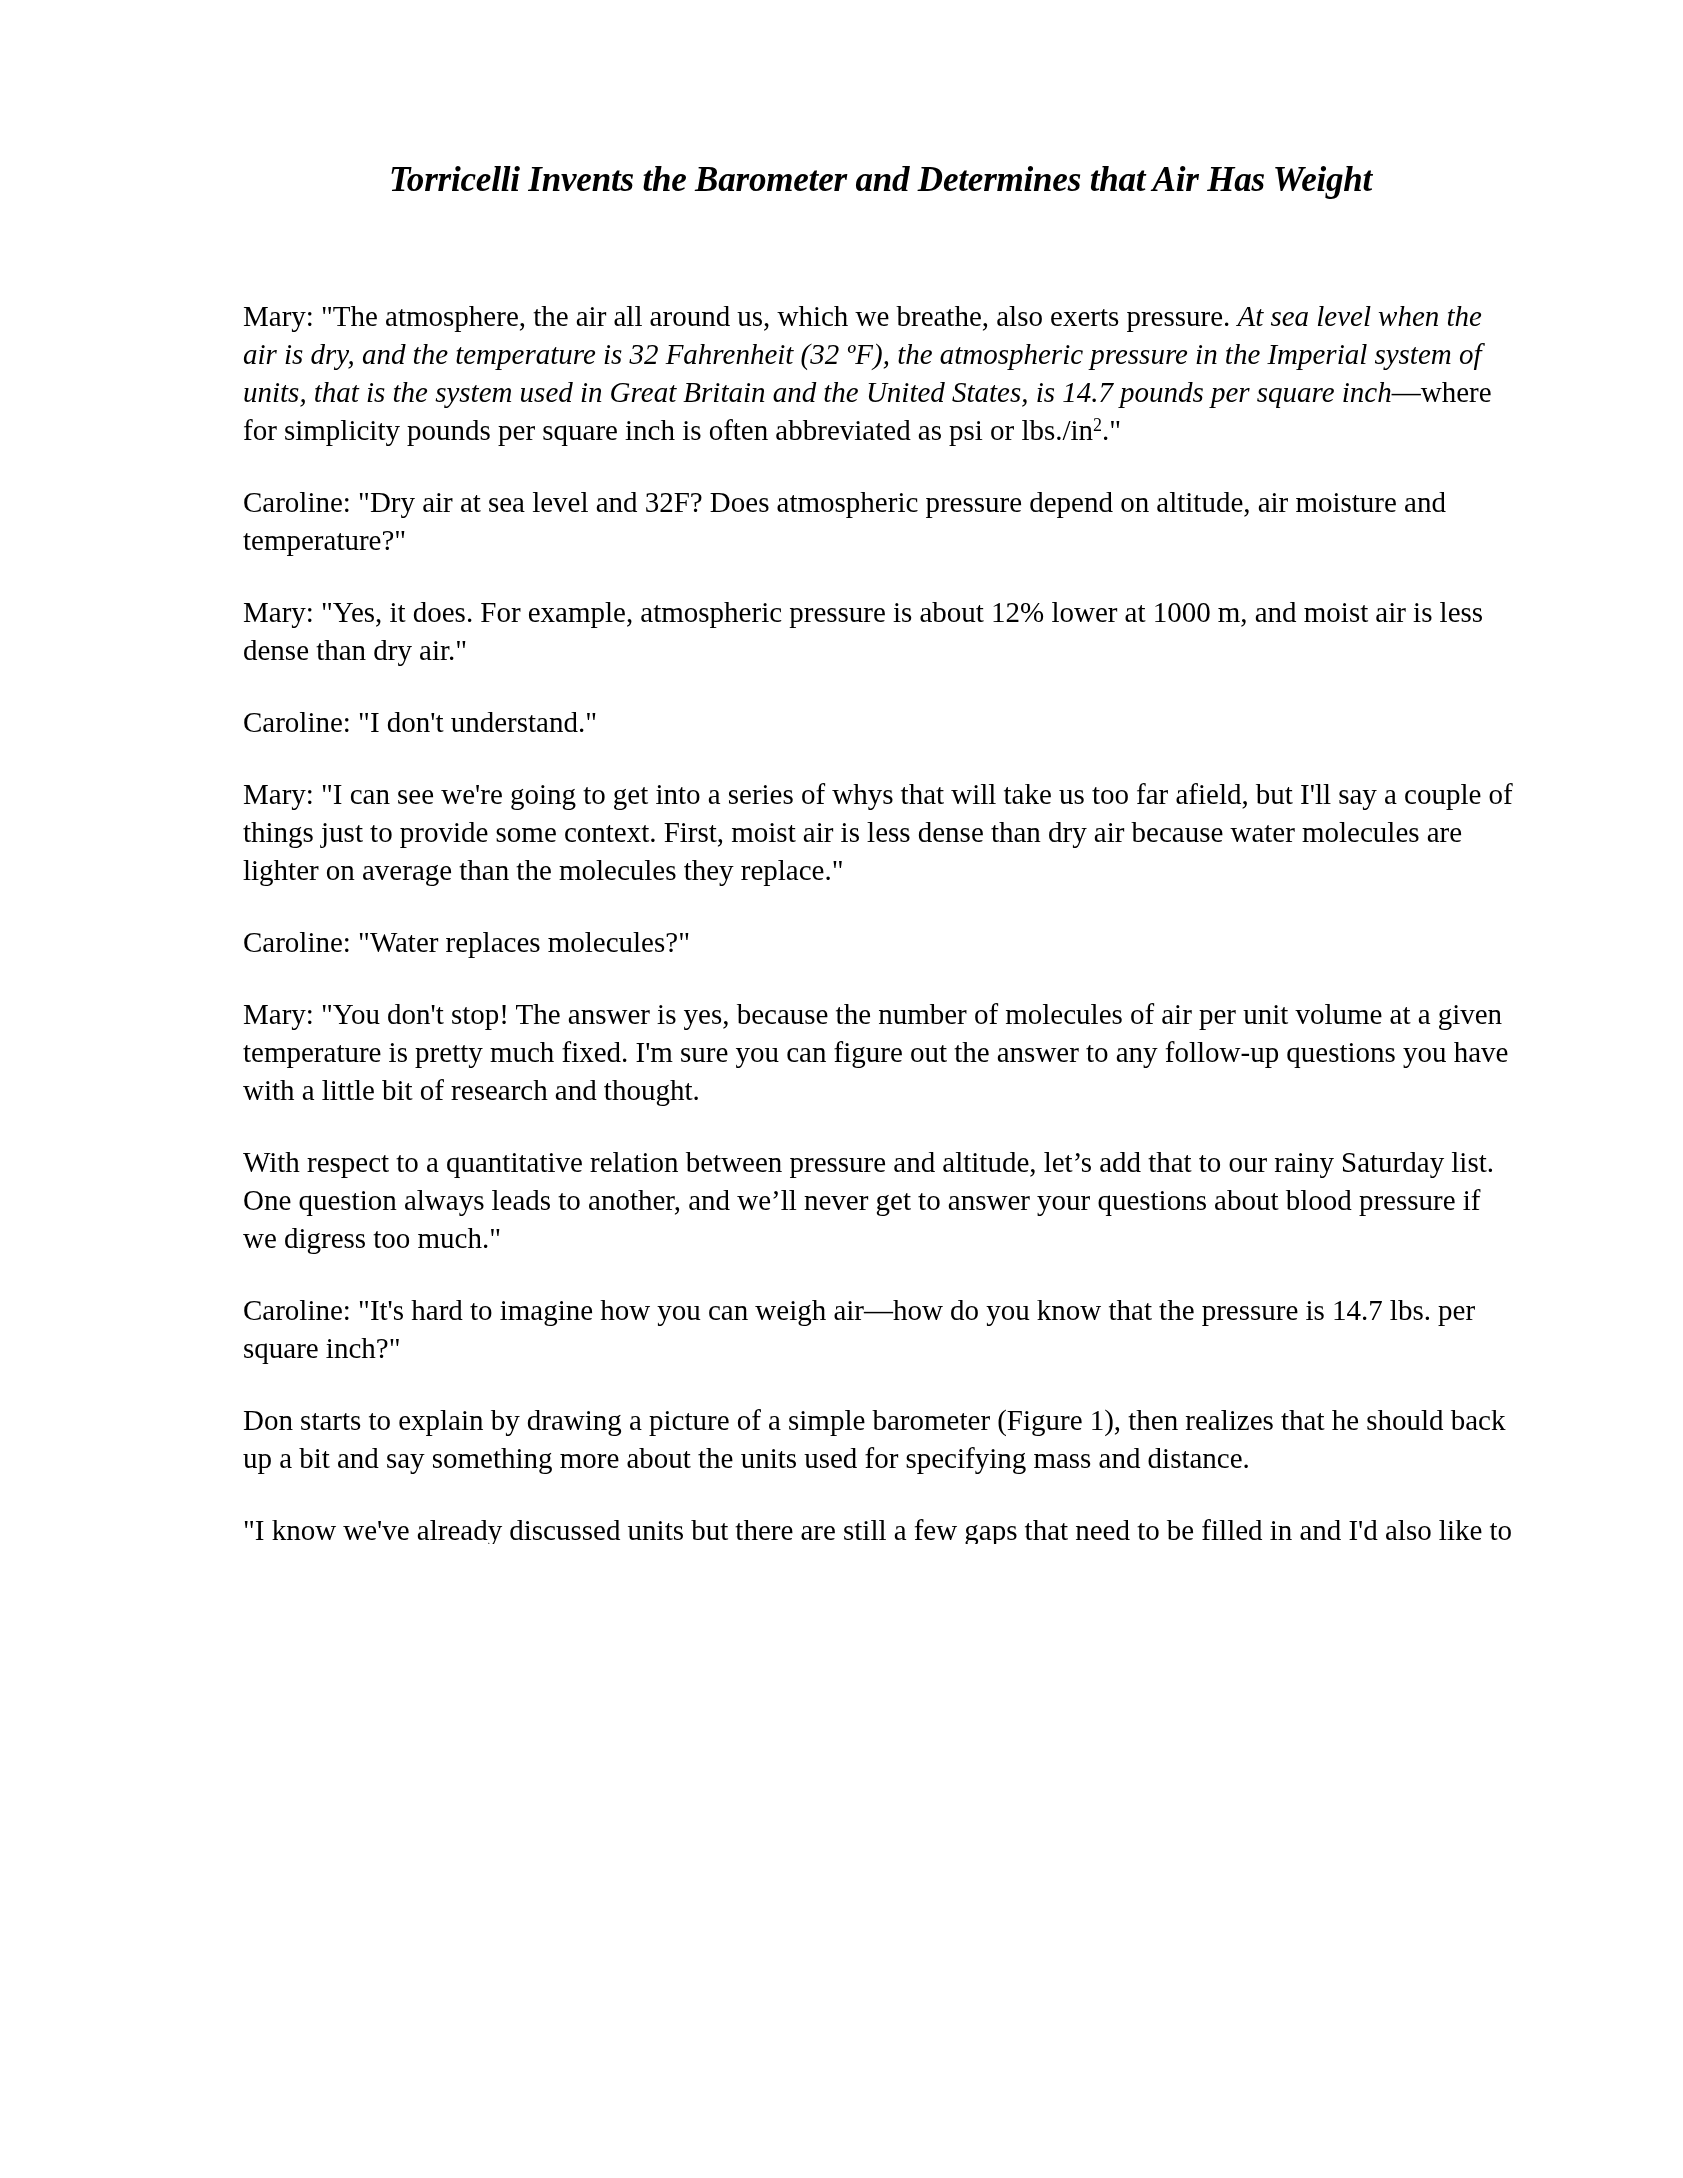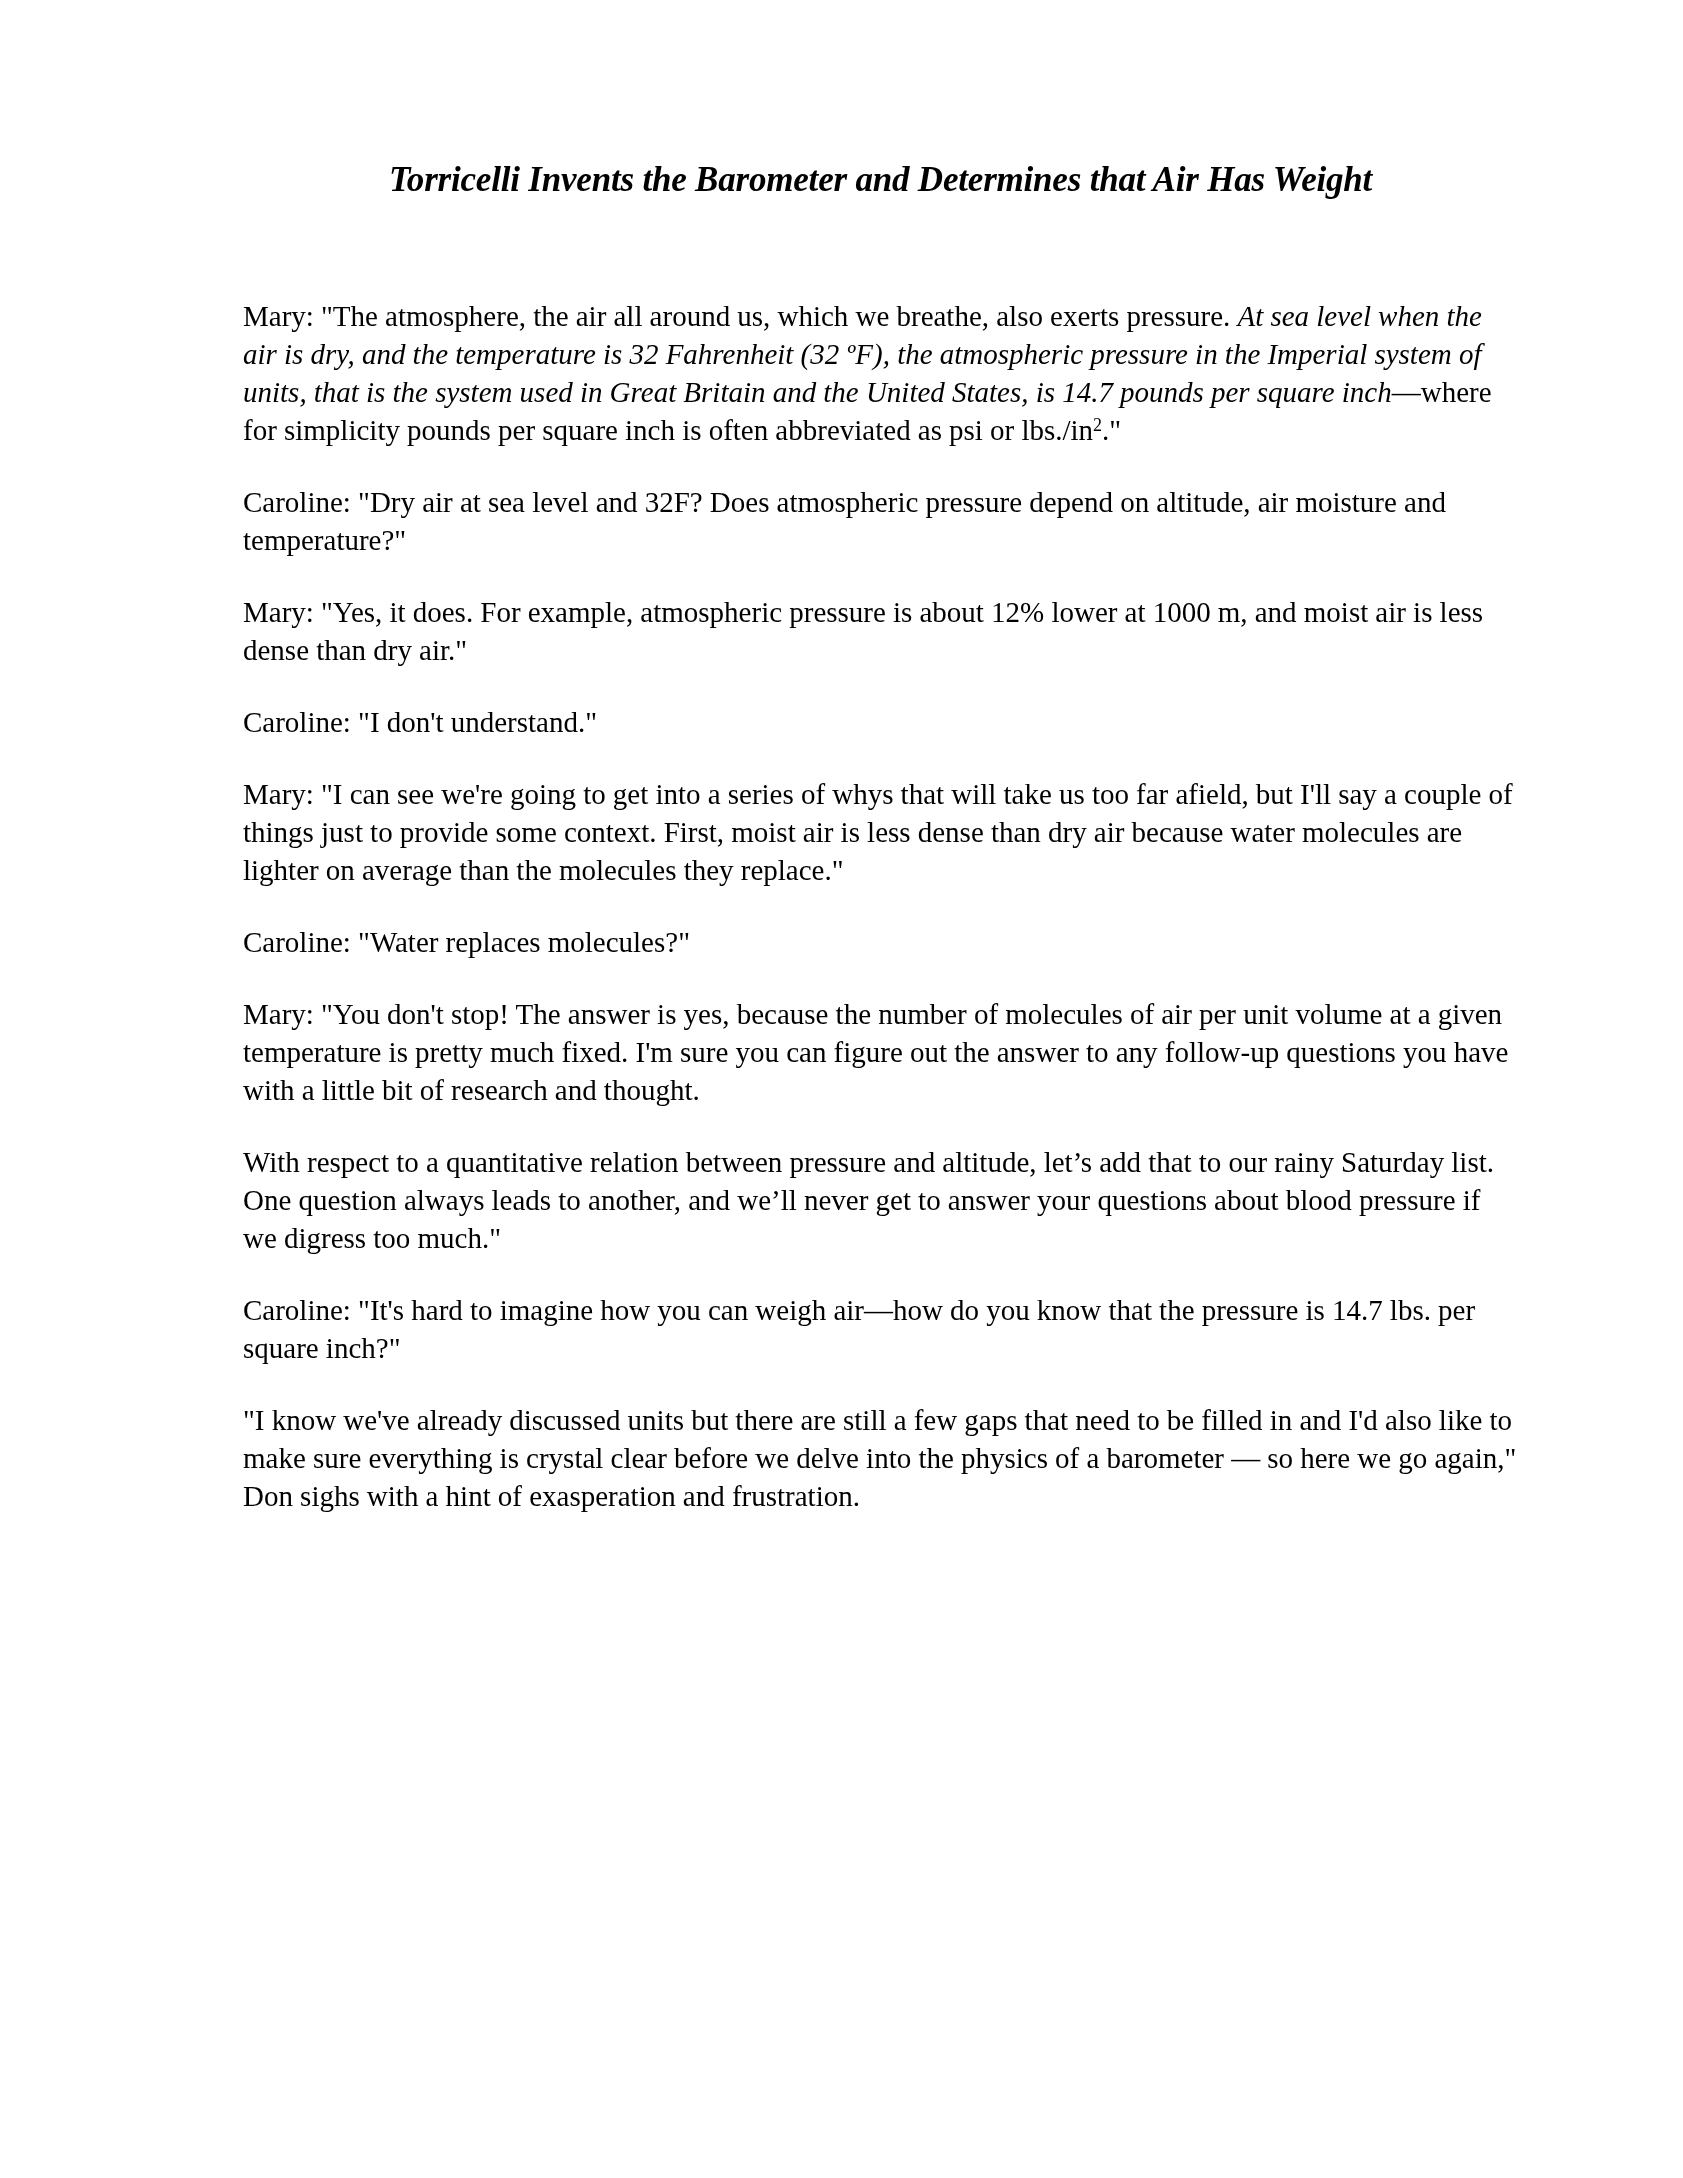--- a/index.html
+++ b/index.html
@@ -82,20 +82,21 @@
     <div class="body-block">
         <p class="para"><span>Mary: "The atmosphere, the air all around us, which we breathe, also exerts pressure. </span><span class="it">At sea level when the air is dry, and the temperature is 32 Fahrenheit (32 ºF), the atmospheric pressure in the Imperial system of units, that is the system used in Great Britain and the United States, is 14.7 pounds per square inch</span><span>—where for simplicity pounds per square inch is often abbreviated as psi or lbs./in</span><sup>2</sup><span>."</span></p>
         <p class="para"><span>Caroline: "Dry air at sea level and 32F? Does atmospheric pressure depend on altitude, air moisture and temperature?"</span></p>
         <p class="para"><span>Mary: "Yes, it does. For example, atmospheric pressure is about 12% lower at 1000 m, and moist air is less dense than dry air."</span></p>
         <p class="para"><span>Caroline: "I don't understand."</span></p>
         <p class="para"><span>Mary: "I can see we're going to get into a series of whys that will take us too far afield, but I'll say a couple of things just to provide some context. First, moist air is less dense than dry air because water molecules are lighter on average than the molecules they replace."</span></p>
         <p class="para"><span>Caroline: "Water replaces molecules?"</span></p>
         <p class="para"><span>Mary: "You don't stop! The answer is yes, because the number of molecules of air per unit volume at a given temperature is pretty much fixed. I'm sure you can figure out the answer to any follow-up questions you have with a little bit of research and thought.</span></p>
         <p class="para"><span>With respect to a quantitative relation between pressure and altitude, let’s add that to our rainy Saturday list. One question always leads to another, and we’ll never get to answer your questions about blood pressure if we digress too much."</span></p>
         <p class="para"><span>Caroline: "It's hard to imagine how you can weigh air—how do you know that the pressure is 14.7 lbs. per square inch?"</span></p>
+        <p class="para"><span>Don starts to explain by drawing a picture of a simple barometer (Figure 1), then realizes that he should back up a bit and say something more about the units used for specifying mass and distance.</span></p>
         <p class="para"><span>"I know we've already discussed units but there are still a few gaps that need to be filled in and I'd also like to make sure everything is crystal clear before we delve into the physics of a barometer — so here we go again," Don sighs with a hint of exasperation and frustration.</span></p>
       </div>
 
   </div>
 
   <div class="page-number">7</div>
 
 </div>
 
 

